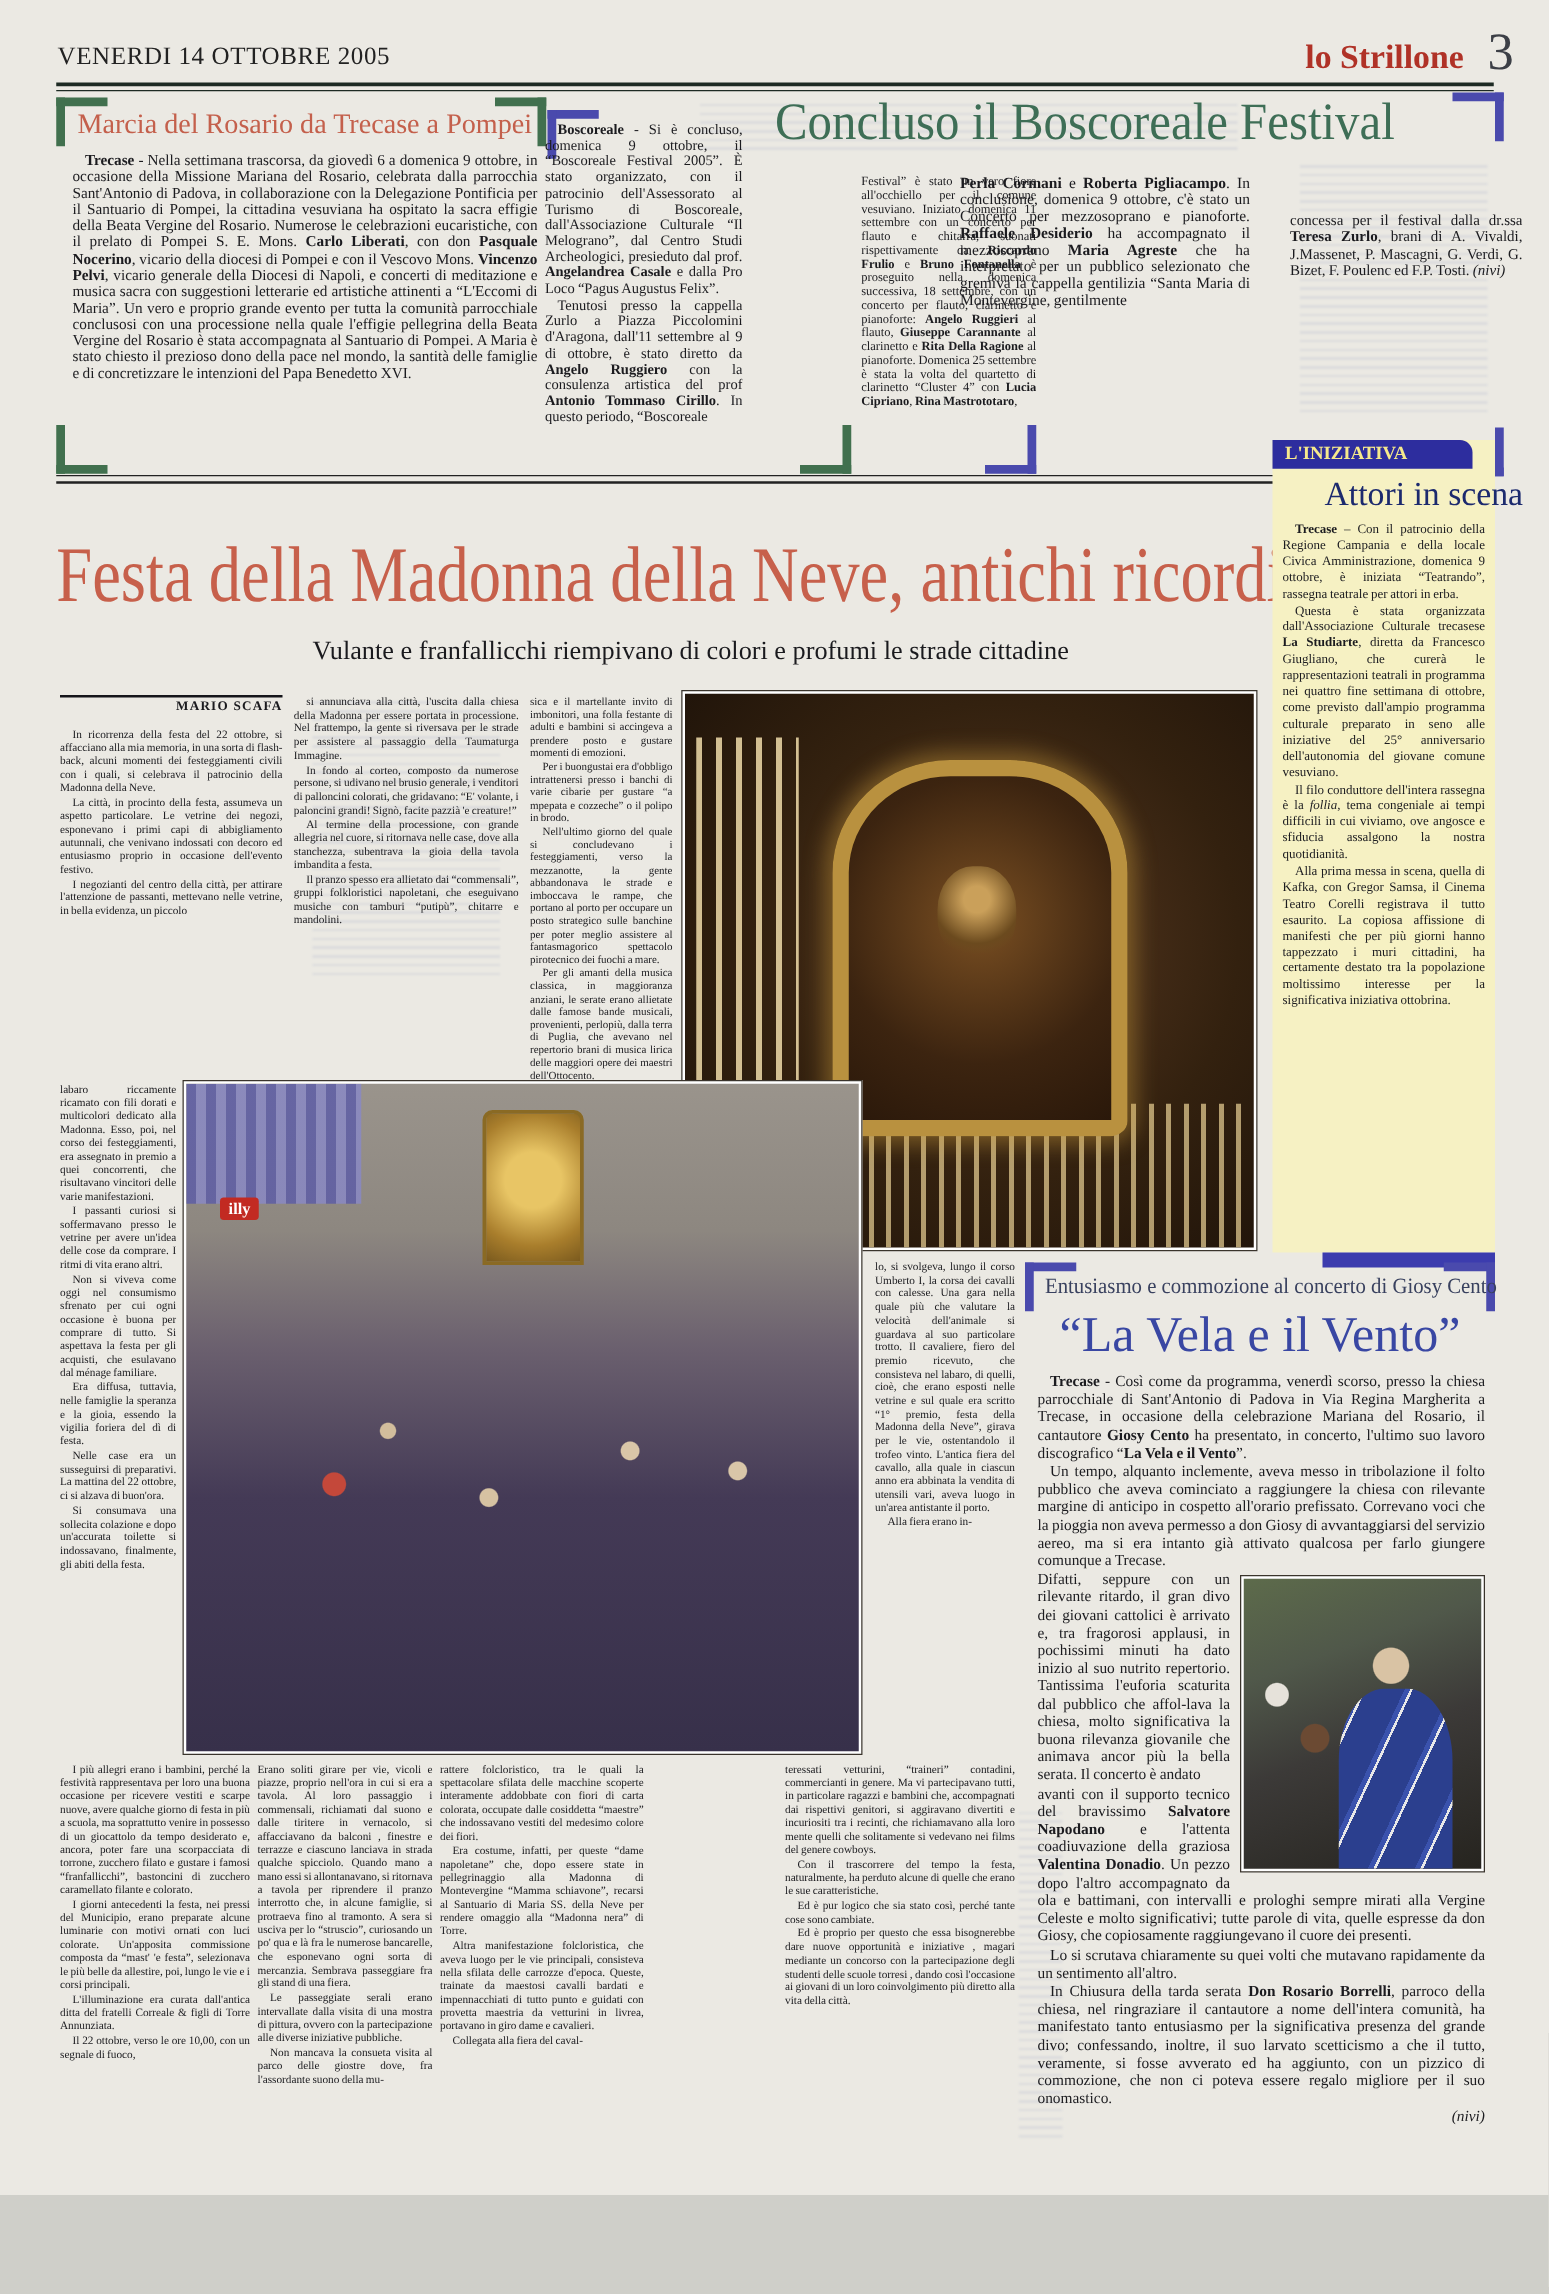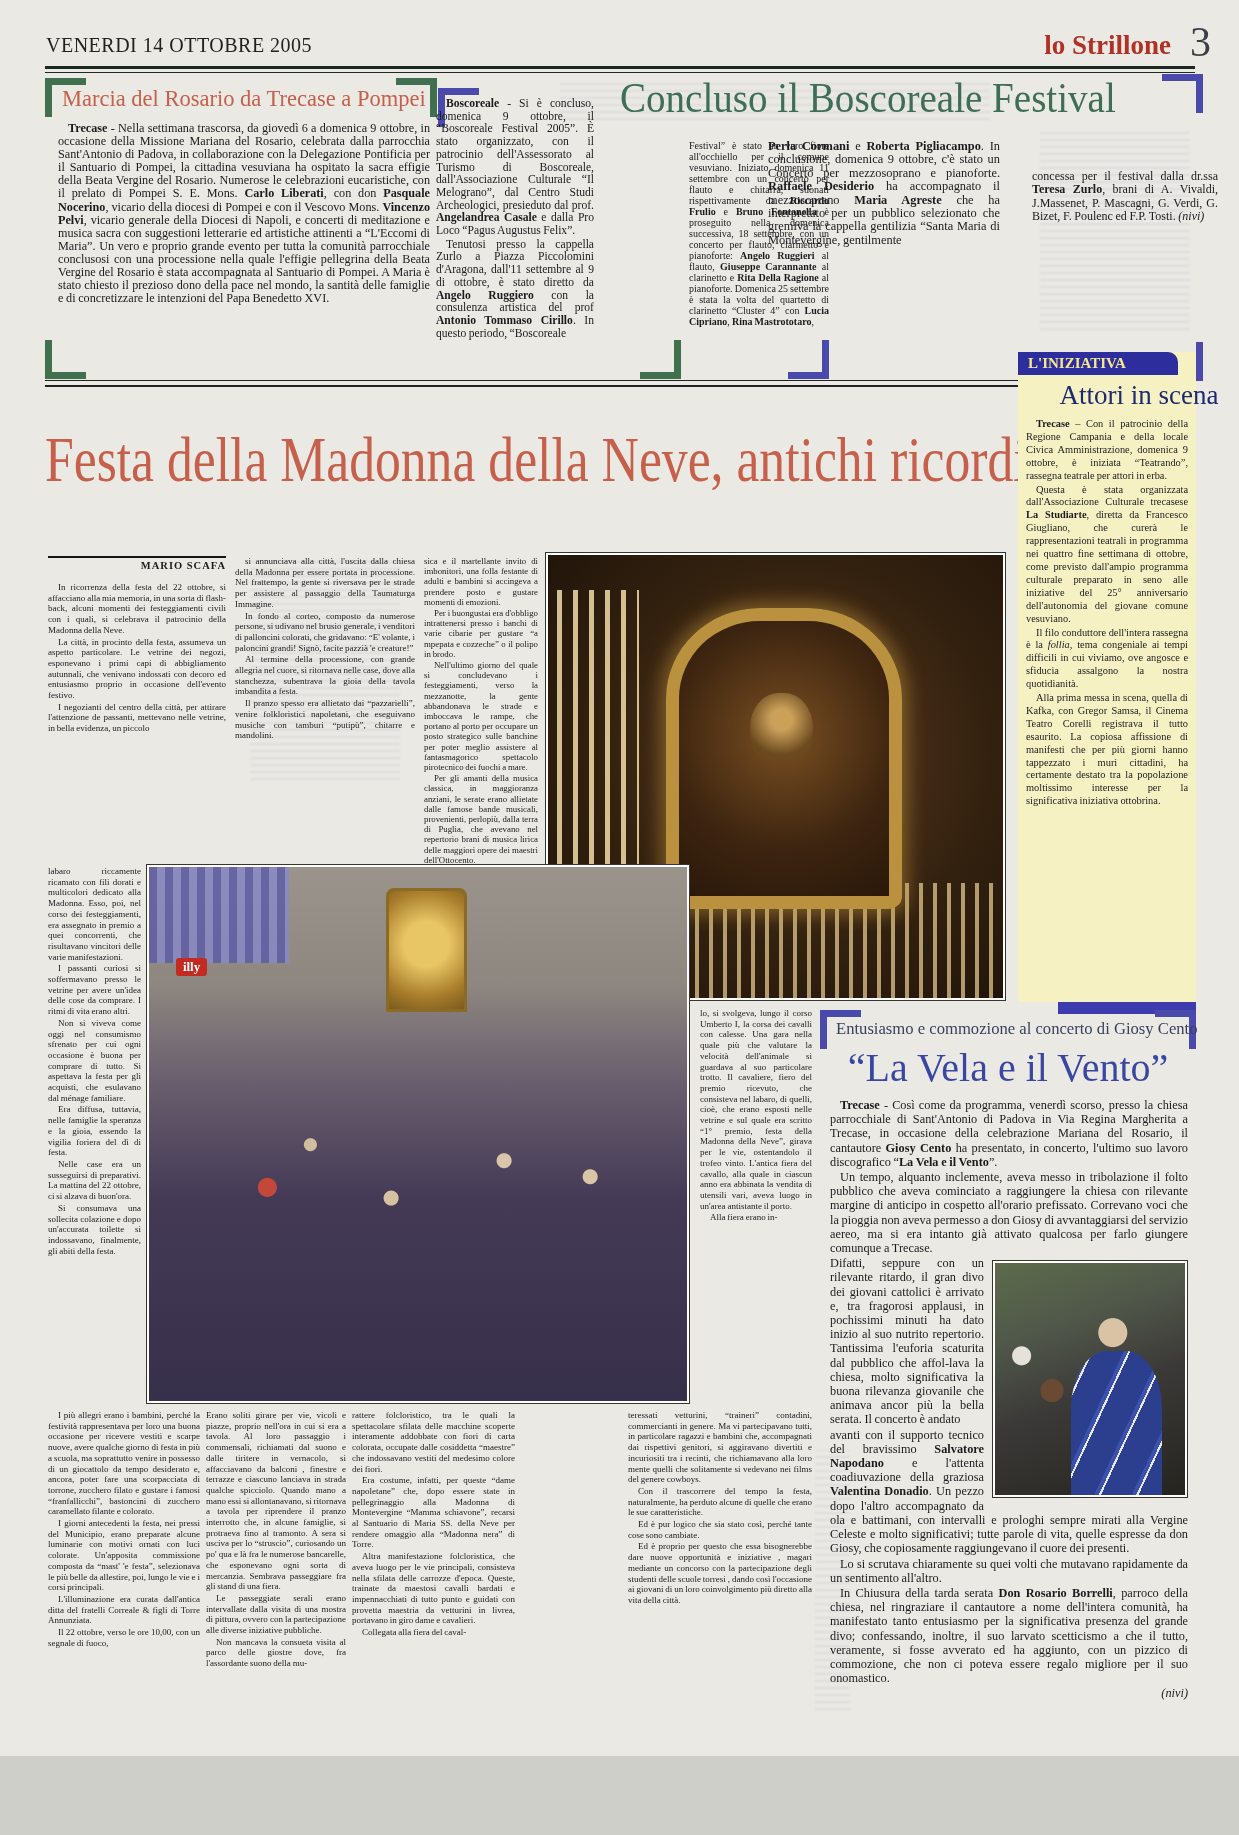--- a/index.html
+++ b/index.html
@@ -169,20 +169,21 @@
     </div>
   <div class="abs concl-colB bodytxt cont">
       <p><span class="b">Perla Cormani</span><span> e </span><span class="b">Roberta Pigliacampo</span><span>. In conclusione, domenica 9 ottobre, c'è stato un Concerto per mezzosoprano e pianoforte. </span><span class="b">Raffaele Desiderio</span><span> ha accompagnato il mezzosoprano </span><span class="b">Maria Agreste</span><span> che ha interpretato per un pubblico selezionato che gremiva la cappella gentilizia “Santa Maria di Montevergine, gentilmente</span></p>
     </div>
   <div class="abs concl-colC bodytxt cont">
       <p><span>concessa per il festival dalla dr.ssa </span><span class="b">Teresa Zurlo</span><span>, brani di A. Vivaldi, J.Massenet, P. Mascagni, G. Verdi, G. Bizet, F. Poulenc ed F.P. Tosti.   </span><span class="i">(nivi)</span></p>
     </div>
 
   <div class="abs sep-rule"></div>
   <div class="abs main-headline">Festa della Madonna della Neve, antichi ricordi</div>
+  <div class="abs subhead">Vulante e franfallicchi riempivano di colori e profumi le strade cittadine</div>
 
   <div class="abs sidebar">
     <div class="sidebar-label">L'INIZIATIVA</div>
     <div class="sidebar-title">Attori in scena</div>
     <div class="sidebar-body bodytxt">
         <p><span class="b">Trecase</span><span> – Con il patrocinio della Regione Campania e della locale Civica Amministrazione, domenica 9 ottobre, è iniziata “Teatrando”, rassegna teatrale per attori in erba.</span></p>
         <p><span>Questa è stata organizzata dall'Associazione Culturale trecasese </span><span class="b">La Studiarte</span><span>, diretta da Francesco Giugliano, che curerà le rappresentazioni teatrali in programma nei quattro fine settimana di ottobre, come previsto dall'ampio programma culturale preparato in seno alle iniziative del 25° anniversario dell'autonomia del giovane comune vesuviano.</span></p>
         <p><span>Il filo conduttore dell'intera rassegna è la </span><span class="i">follia</span><span>, tema congeniale ai tempi difficili in cui viviamo, ove angosce e sfiducia assalgono la nostra quotidianità.</span></p>
         <p><span>Alla prima messa in scena, quella di Kafka, con Gregor Samsa, il Cinema Teatro Corelli registrava il tutto esaurito. La copiosa affissione di manifesti che per più giorni hanno tappezzato i muri cittadini, ha certamente destato tra la popolazione moltissimo interesse per la significativa iniziativa ottobrina.</span></p>
       </div>
@@ -192,21 +193,21 @@
   <div class="abs byline">MARIO SCAFA</div>
   <div class="abs fcol col1 bodytxt">
       <p><span>In ricorrenza della festa del 22 ottobre, si affacciano alla mia memoria, in una sorta di flash-back, alcuni momenti dei festeggiamenti civili con i quali, si celebrava il patrocinio della Madonna della Neve.</span></p>
       <p><span>La città, in procinto della festa, assumeva un aspetto particolare. Le vetrine dei negozi, esponevano i primi capi di abbigliamento autunnali, che venivano indossati con  decoro ed entusiasmo proprio in occasione dell'evento festivo.</span></p>
       <p><span>I negozianti del centro della città, per attirare l'attenzione de passanti, mettevano nelle vetrine, in bella evidenza, un piccolo</span></p>
     </div>
   <div class="abs fcol col2 bodytxt">
       <p><span>si annunciava alla città, l'uscita dalla chiesa della Madonna per essere portata in processione. Nel frattempo, la gente si riversava per le strade per assistere al passaggio della Taumaturga Immagine.</span></p>
       <p><span>In fondo al corteo, composto da numerose persone, si udivano nel brusio generale, i venditori di palloncini colorati, che gridavano: “E' volante, i paloncini grandi! Signò, facite pazzià 'e creature!”</span></p>
       <p><span>Al termine della processione, con grande allegria nel cuore, si ritornava nelle case, dove alla stanchezza, subentrava la gioia della tavola imbandita a festa.</span></p>
-      <p><span>Il pranzo spesso era allietato dai “pazzarielli”, venire folkloristici napoletani, che eseguivano musiche con tamburi “putipù”, chitarre e mandolini.</span></p>
+      <p><span>Il pranzo spesso era allietato dai “commensali”, gruppi folkloristici napoletani, che eseguivano musiche con tamburi “putipù”, chitarre e mandolini.</span></p>
     </div>
   <div class="abs col3 bodytxt cont">
       <p><span>sica e il martellante invito di imbonitori, una folla festante di adulti e bambini si accingeva a prendere posto e gustare momenti di emozioni.</span></p>
       <p><span>Per i buongustai era d'obbligo intrattenersi presso i banchi di varie cibarie per gustare “a mpepata e cozzeche” o il polipo in brodo.</span></p>
       <p><span>Nell'ultimo giorno del quale si concludevano i festeggiamenti, verso la mezzanotte, la gente abbandonava le strade e imboccava le rampe, che portano al porto per occupare un posto strategico sulle banchine per poter meglio assistere al fantasmagorico spettacolo pirotecnico dei fuochi a mare.</span></p>
       <p><span>Per gli amanti della musica classica, in maggioranza anziani, le serate erano allietate dalle famose bande musicali, provenienti, perlopiù, dalla terra di Puglia, che avevano nel repertorio brani di musica lirica delle maggiori opere dei maestri dell'Ottocento.</span></p>
       <p><span>I festeggiamenti erano intercalati con manifestazioni di ca-</span></p>
     </div>
 
   <div class="abs photo madonna-photo">

